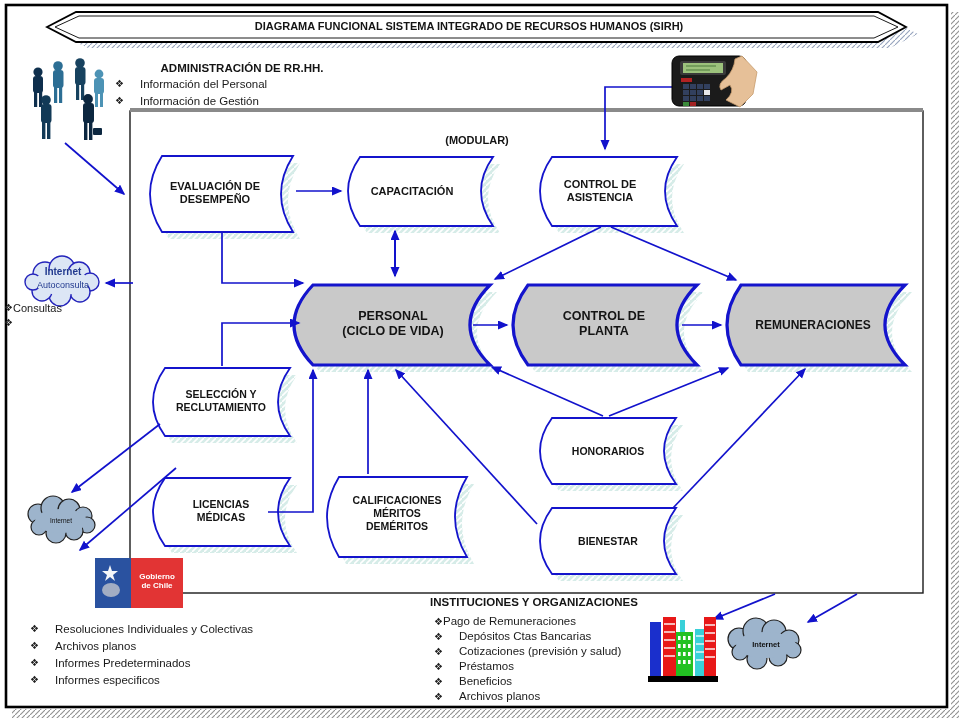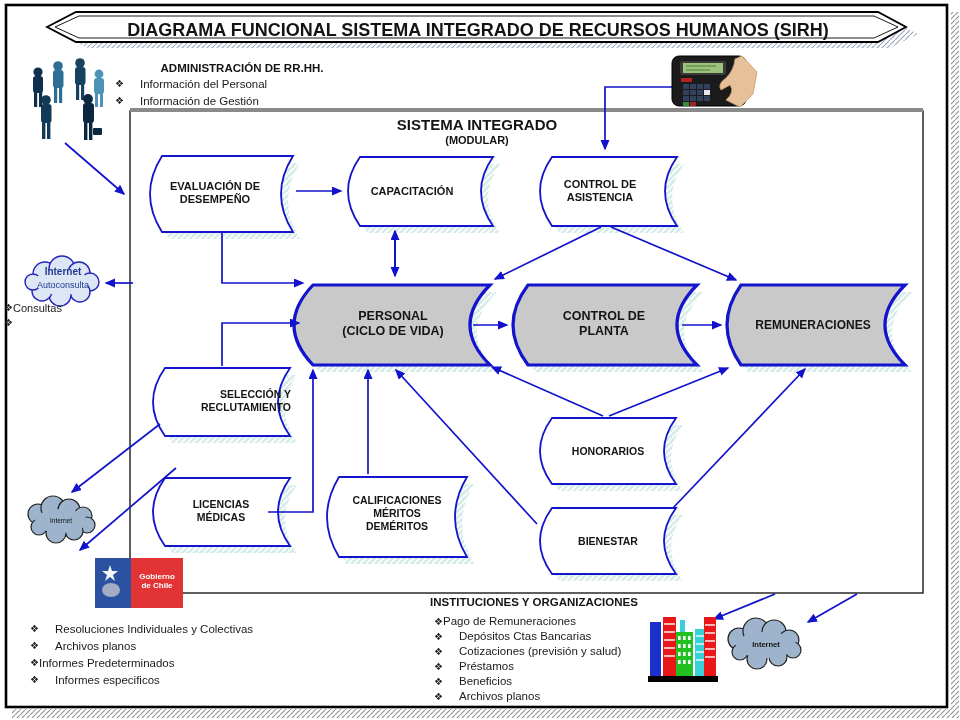--- a/index.html
+++ b/index.html
@@ -259,46 +259,45 @@
     </g>
 
     <g>
       <rect x="95" y="558" width="36" height="50" fill="#2a52a0"></rect>
       <polygon points="110,565 112,571 118,571 113,575 115,581 110,577 105,581 107,575 102,571 108,571" fill="#ffffff" opacity="0.95"></polygon>
       <ellipse cx="111" cy="590" rx="9" ry="7" fill="#b9bdc9" opacity="0.85"></ellipse>
       <rect x="131" y="558" width="52" height="50" fill="#e23434"></rect>
     </g>
   </svg>
 
-  <div class="lbl" style="left:108px;top:20px;width:740px;font-size:18px;">DIAGRAMA FUNCIONAL SISTEMA INTEGRADO DE RECURSOS HUMANOS (SIRH)</div>
+  <div class="lbl" style="left:99px;top:20px;width:740px;font-size:11px;">DIAGRAMA FUNCIONAL SISTEMA INTEGRADO DE RECURSOS HUMANOS (SIRH)</div>
 
   <div class="lbl" style="left:112px;top:62px;width:260px;text-align:center;font-size:11.5px;">ADMINISTRACIÓN DE RR.HH.</div>
   <div class="brow" style="left:115px;top:77px;width:250px;">
     <span class="diam">❖</span>
     <span class="btxt" style="margin-left:16px;">Información del Personal</span>
   </div>
   <div class="brow" style="left:115px;top:94px;width:250px;">
     <span class="diam">❖</span>
     <span class="btxt" style="margin-left:16px;">Información de Gestión</span>
   </div>
 
-  <div class="lbl" style="left:377px;top:116px;width:200px;font-size:15px;">SISTEMA INTEGRADO</div>
   <div class="lbl" style="left:377px;top:134px;width:200px;font-size:11px;">(MODULAR)</div>
 
   <div class="lbl" style="left:145px;top:180px;width:140px;font-size:11px;line-height:13px;">EVALUACIÓN DE
 DESEMPEÑO</div>
   <div class="lbl" style="left:342px;top:185px;width:140px;font-size:11px;">CAPACITACIÓN</div>
   <div class="lbl" style="left:530px;top:178px;width:140px;font-size:11px;line-height:13px;">CONTROL DE
 ASISTENCIA</div>
   <div class="lbl" style="left:313px;top:309px;width:160px;font-size:12.5px;line-height:15px;">PERSONAL
 (CICLO DE VIDA)</div>
   <div class="lbl" style="left:524px;top:309px;width:160px;font-size:12.5px;line-height:15px;">CONTROL DE
 PLANTA</div>
   <div class="lbl" style="left:723px;top:318px;width:180px;font-size:12px;">REMUNERACIONES</div>
-  <div class="lbl" style="left:151px;top:388px;width:140px;font-size:10.5px;line-height:13px;text-align:right;">SELECCIÓN Y
+  <div class="lbl" style="left:151px;top:388px;width:140px;font-size:10.5px;line-height:13px;">SELECCIÓN Y
 RECLUTAMIENTO</div>
   <div class="lbl" style="left:151px;top:498px;width:140px;font-size:10.5px;line-height:13px;">LICENCIAS
 MÉDICAS</div>
   <div class="lbl" style="left:327px;top:494px;width:140px;font-size:10.5px;line-height:13px;">CALIFICACIONES
 MÉRITOS
 DEMÉRITOS</div>
   <div class="lbl" style="left:538px;top:445px;width:140px;font-size:10.5px;">HONORARIOS</div>
   <div class="lbl" style="left:538px;top:535px;width:140px;font-size:10.5px;">BIENESTAR</div>
 
   <div class="lbl" style="left:30px;top:266px;width:66px;font-size:10px;color:#223a8f;">Internet</div>
@@ -320,21 +319,21 @@
   <div class="brow" style="left:30px;top:622px;width:300px;">
     <span class="diam">❖</span>
     <span class="btxt" style="margin-left:16px;">Resoluciones Individuales y Colectivas</span>
   </div>
   <div class="brow" style="left:30px;top:639px;width:300px;">
     <span class="diam">❖</span>
     <span class="btxt" style="margin-left:16px;">Archivos planos</span>
   </div>
   <div class="brow" style="left:30px;top:656px;width:300px;">
     <span class="diam">❖</span>
-    <span class="btxt" style="">Informes Predeterminados</span>
+    <span class="btxt" style="margin-left:16px;">Informes Predeterminados</span>
   </div>
   <div class="brow" style="left:30px;top:673px;width:300px;">
     <span class="diam">❖</span>
     <span class="btxt" style="margin-left:16px;">Informes especificos</span>
   </div>
 
   <div class="lbl" style="left:430px;top:596px;width:300px;text-align:left;font-size:11.5px;">INSTITUCIONES Y ORGANIZACIONES</div>
   <div class="brow" style="left:434px;top:615px;width:260px;">
     <span class="diam">❖</span>
     <span class="btxt" style="line-height:13px;">Pago de Remuneraciones</span>

